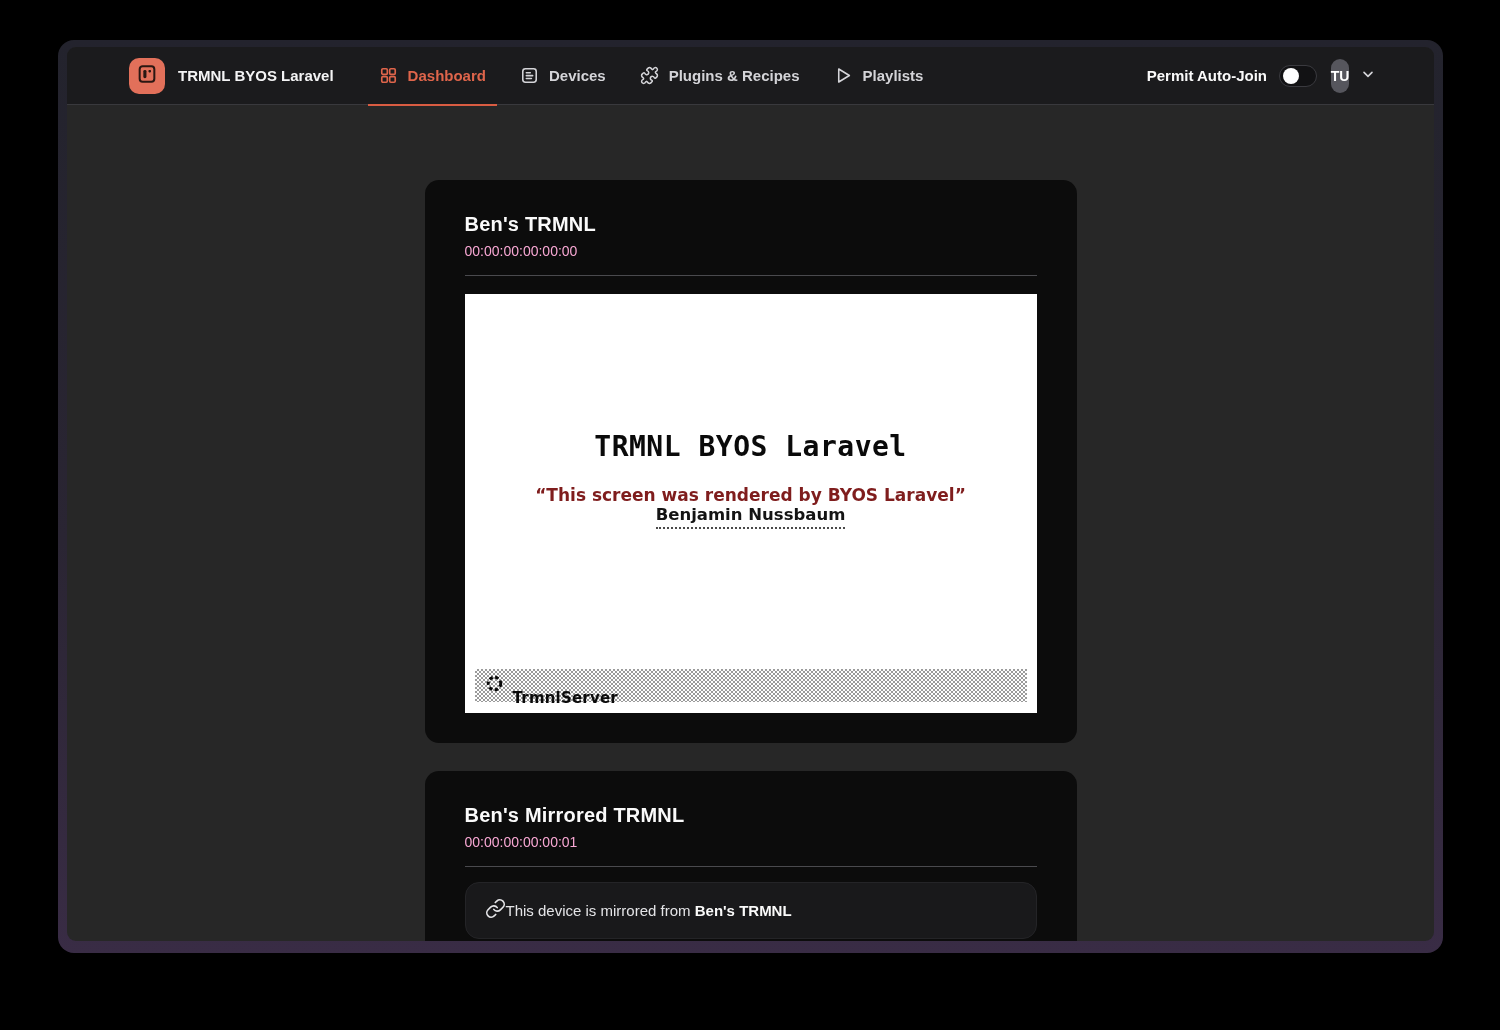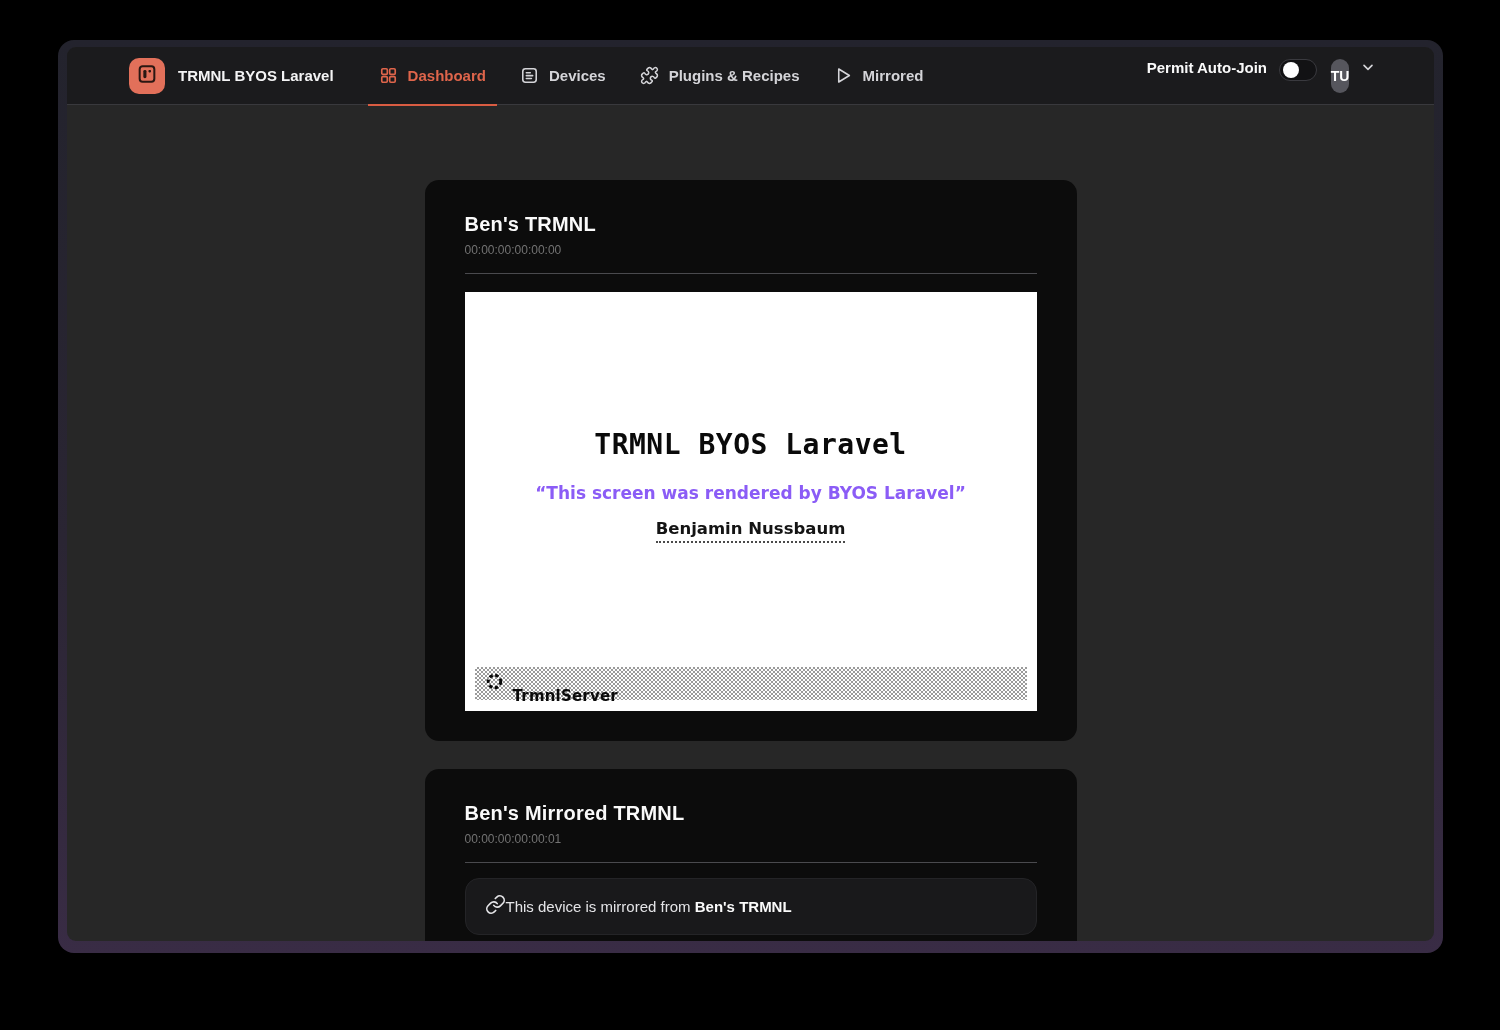--- a/index.html
+++ b/index.html
@@ -33,21 +33,21 @@
     display:flex; align-items:center; gap:10px; padding:0 11px; margin-left:12px;
     font-size:15px; font-weight:600; color:#d4d4d8; position:relative; cursor:pointer;
     white-space:nowrap;
     justify-content:space-between;
   }
   .nav-item svg { display:block; }
   .nav-item.active { color:#df654b; }
   .nav-item.active::after {
     content:""; position:absolute; left:0; right:0; bottom:-1px; height:2px; background:#d95c42;
   }
-  .header-right { margin-left:auto; display:flex; align-items:flex-start; }
+  .header-right { margin-left:auto; display:flex; align-items:center; }
   .permit-label { font-size:15px; font-weight:700; color:#fafafa; margin-right:12px; white-space:nowrap; }
   .toggle {
     width:38px; height:22px; border-radius:11px; background:#121214;
     border:1px solid #3a3a3f; position:relative; cursor:pointer; flex:0 0 38px;
   }
   .toggle-knob {
     position:absolute; left:3px; top:2px; width:16px; height:16px; border-radius:50%; background:#fff;
   }
   .avatar {
     margin-left:14px; width:18px; height:34px; border-radius:10px; background:#56565d;
@@ -57,37 +57,37 @@
   .chevron { margin-left:11px; display:flex; align-items:center; cursor:pointer; }
 
   
   .main { flex:1; overflow:hidden; padding-top:75px; }
   .card {
     width:652px; margin:0 auto; background:#0c0c0c; border-radius:14px;
     padding:33px 40px 30px;
   }
   .card + .card { margin-top:28px; padding-bottom:60px; }
   .device-name { font-size:20px; font-weight:600; color:#fafafa; letter-spacing:.2px; }
-  .device-mac { margin-top:7px; font-size:12px; color:#737373; }
+  .device-mac { margin-top:7px; font-size:14px; color:#f9a8d4; }
   .card-divider { height:1px; background:#4a4a4e; margin-top:16px; border:0; }
 
   
   .screen {
     margin-top:18px; height:419px; background:#fff; position:relative;
     text-align:center; color:#0a0a0a;
   }
   .screen-heading {
     padding-top:139px; font-family:"DejaVu Sans Mono", monospace;
     font-size:28px; font-weight:700; line-height:1; letter-spacing:.5px;
   }
   .screen-quote {
     margin-top:24px; font-family:"DejaVu Sans", sans-serif;
-    font-size:17px; font-weight:700; color:#8b5cf6;
-  }
-  .screen-author-row { margin-top:16px; }
+    font-size:17px; font-weight:700; color:#7f1d1d;
+  }
+  .screen-author-row { }
   .screen-author {
     display:inline-block; font-family:"DejaVu Sans", sans-serif;
     font-size:16.5px; font-weight:700; color:#141414;
     border-bottom:2px dotted #4a4a4a; padding-bottom:3px;
   }
   .screen-bar {
     position:absolute; left:10px; right:10px; bottom:11px; height:33px;
     display:flex; align-items:center; gap:9px; padding:0 10px;
     background-color:#fff;
     background-image:conic-gradient(#9b9b9b 25%, transparent 0 50%, #9b9b9b 0 75%, transparent 0);
@@ -161,21 +161,21 @@
           </span>
           <span>Plugins &amp; Recipes</span>
         </div>
 
         <div class="nav-item">
           <span>
             <svg width="19" height="19" viewBox="0 0 24 24" fill="none" stroke="currentColor" stroke-width="2" stroke-linecap="round" stroke-linejoin="round">
               <polygon points="6 3.8 19.4 12 6 20.2 6 3.8"></polygon>
             </svg>
           </span>
-          <span>Mirrored</span>
+          <span>Playlists</span>
         </div>
       </div>
 
       <div class="header-right">
         <span class="permit-label">Permit Auto-Join</span>
         <div class="toggle">
           <div class="toggle-knob"></div>
         </div>
         <div class="avatar">TU</div>
         <div class="chevron">

